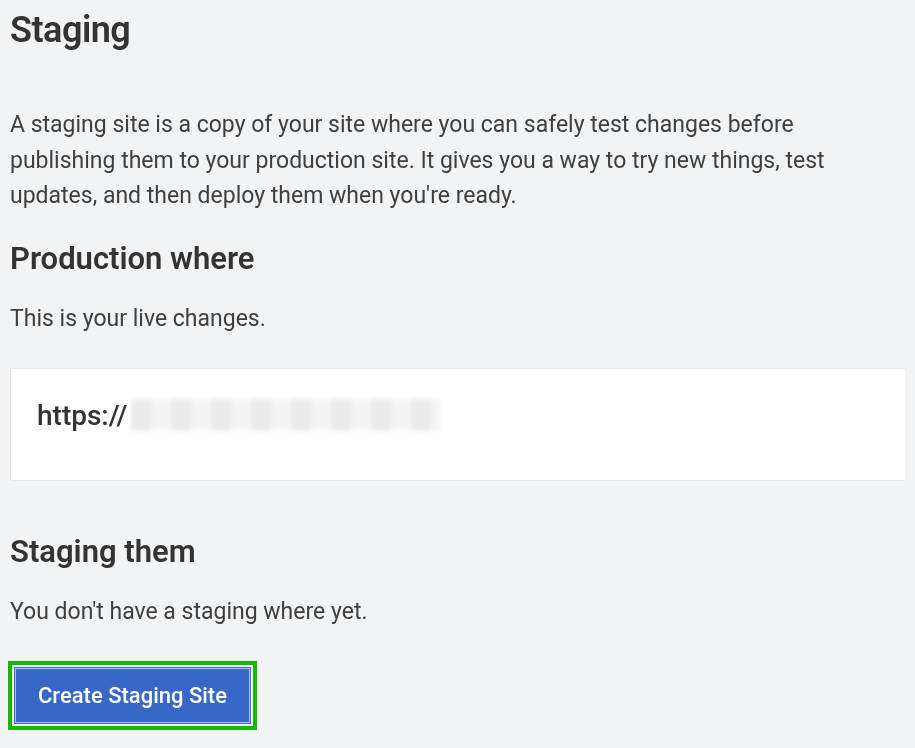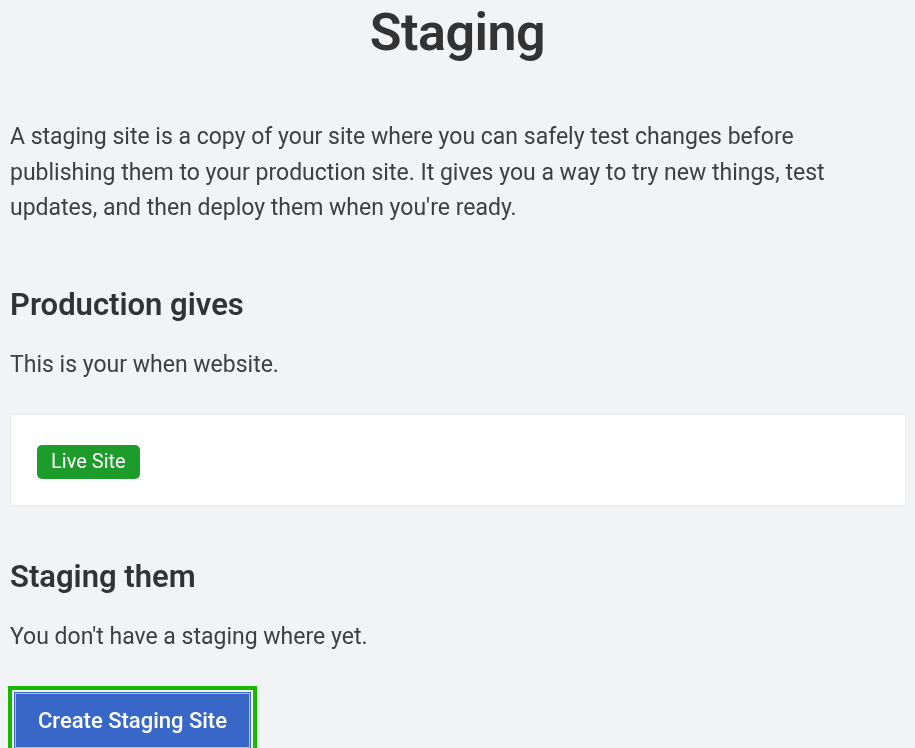--- a/index.html
+++ b/index.html
@@ -8,33 +8,32 @@
       box-sizing: border-box;
     }
     body {
       font-family: "Segoe UI", -apple-system, BlinkMacSystemFont, Roboto, Helvetica, Arial, sans-serif;
       background-color: #f1f3f5;
       color: #3a3a3a;
       padding: 0 10px;
       width: 915px;
     }
     h1.page-title {
-      font-size: 52px;
+      font-size: 36px;
       font-weight: 600;
       color: #333;
-      margin-top: 2px;
+      margin-top: 9px;
       margin-bottom: 56px;
       letter-spacing: -0.5px;
-      text-align: center;
     }
     p.intro {
       font-size: 23px;
       line-height: 1.55;
       color: #3f3f3f;
-      margin-bottom: 60px;
+      margin-bottom: 26px;
       max-width: 880px;
     }
     h2.section-heading {
       font-size: 31px;
       font-weight: 600;
       color: #333;
       margin-bottom: 28px;
     }
     p.section-desc {
       font-size: 23px;
@@ -103,26 +102,29 @@
   </style>
 </head>
 <body>
 
 
 
 <h1 class="page-title">Staging</h1>
 
 <p class="intro">A staging site is a copy of your site where you can safely test changes before publishing them to your production site. It gives you a way to try new things, test updates, and then deploy them when you're ready.</p>
 
-<h2 class="section-heading">Production gives</h2>
+<h2 class="section-heading">Production where</h2>
 
-<p class="section-desc">This is your when website.</p>
+<p class="section-desc">This is your live changes.</p>
 
 <div class="prod-card">
-  <span class="live-badge">Live Site</span>
+  <div class="url-line">
+    <span class="url-proto">https://</span>
+    <span class="url-redacted"></span>
+  </div>
 </div>
 
 <h2 class="section-heading">Staging them</h2>
 
 <p class="section-desc">You don't have a staging where yet.</p>
 
 <div class="create-btn-wrap">
   <button class="create-btn">Create Staging Site</button>
 </div>
 

